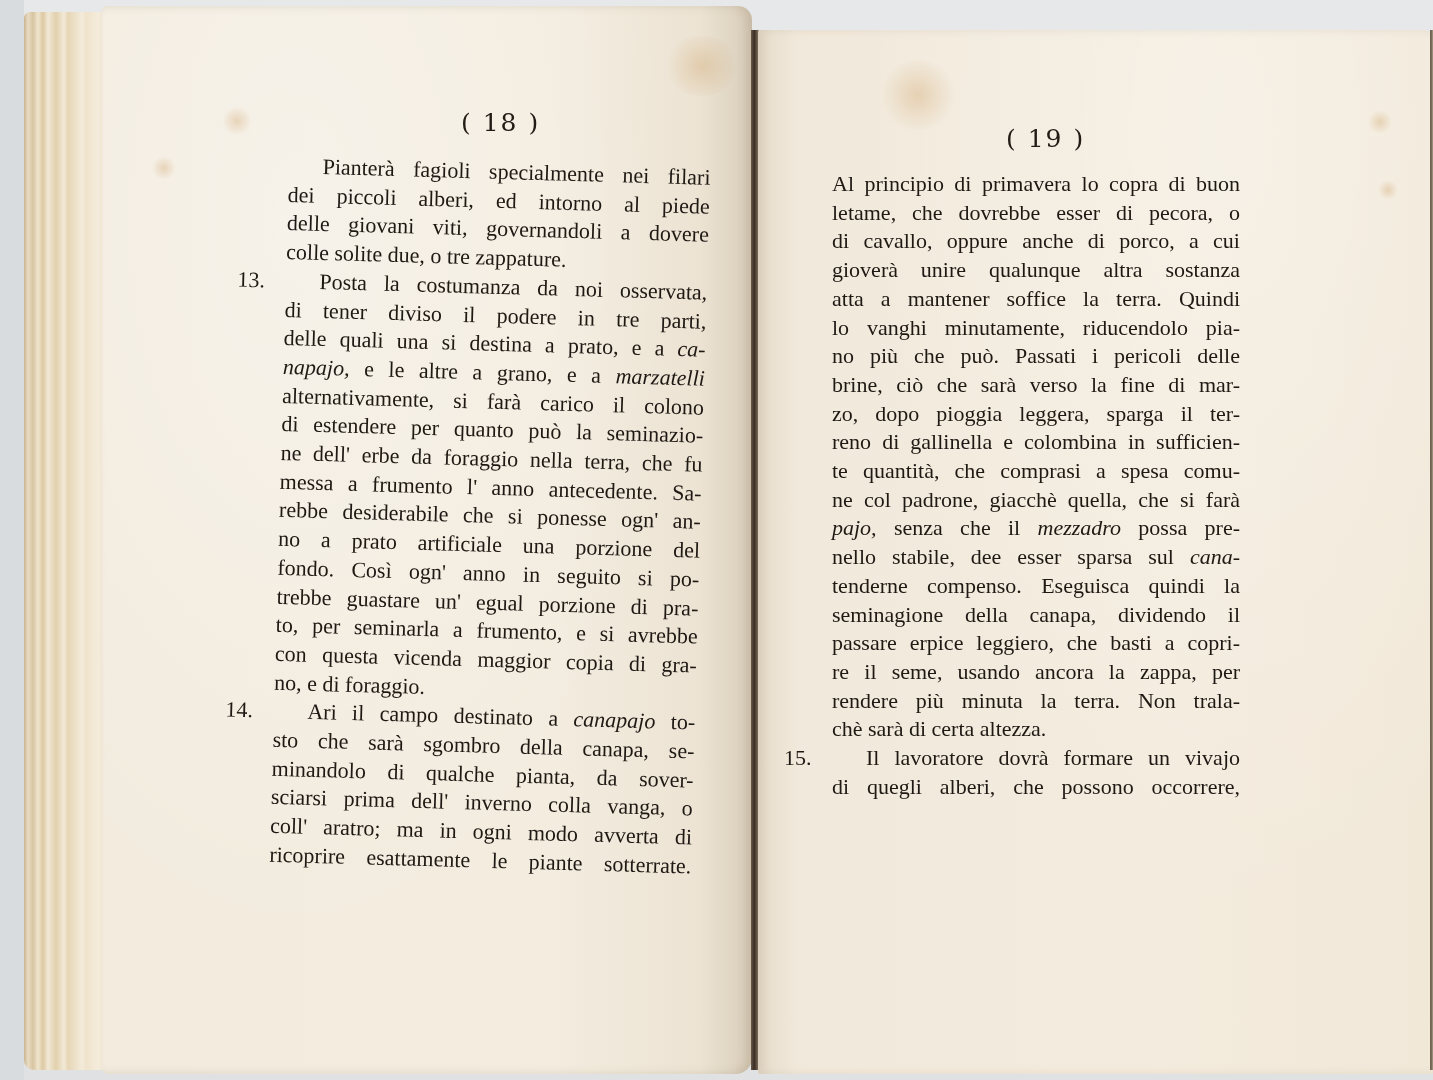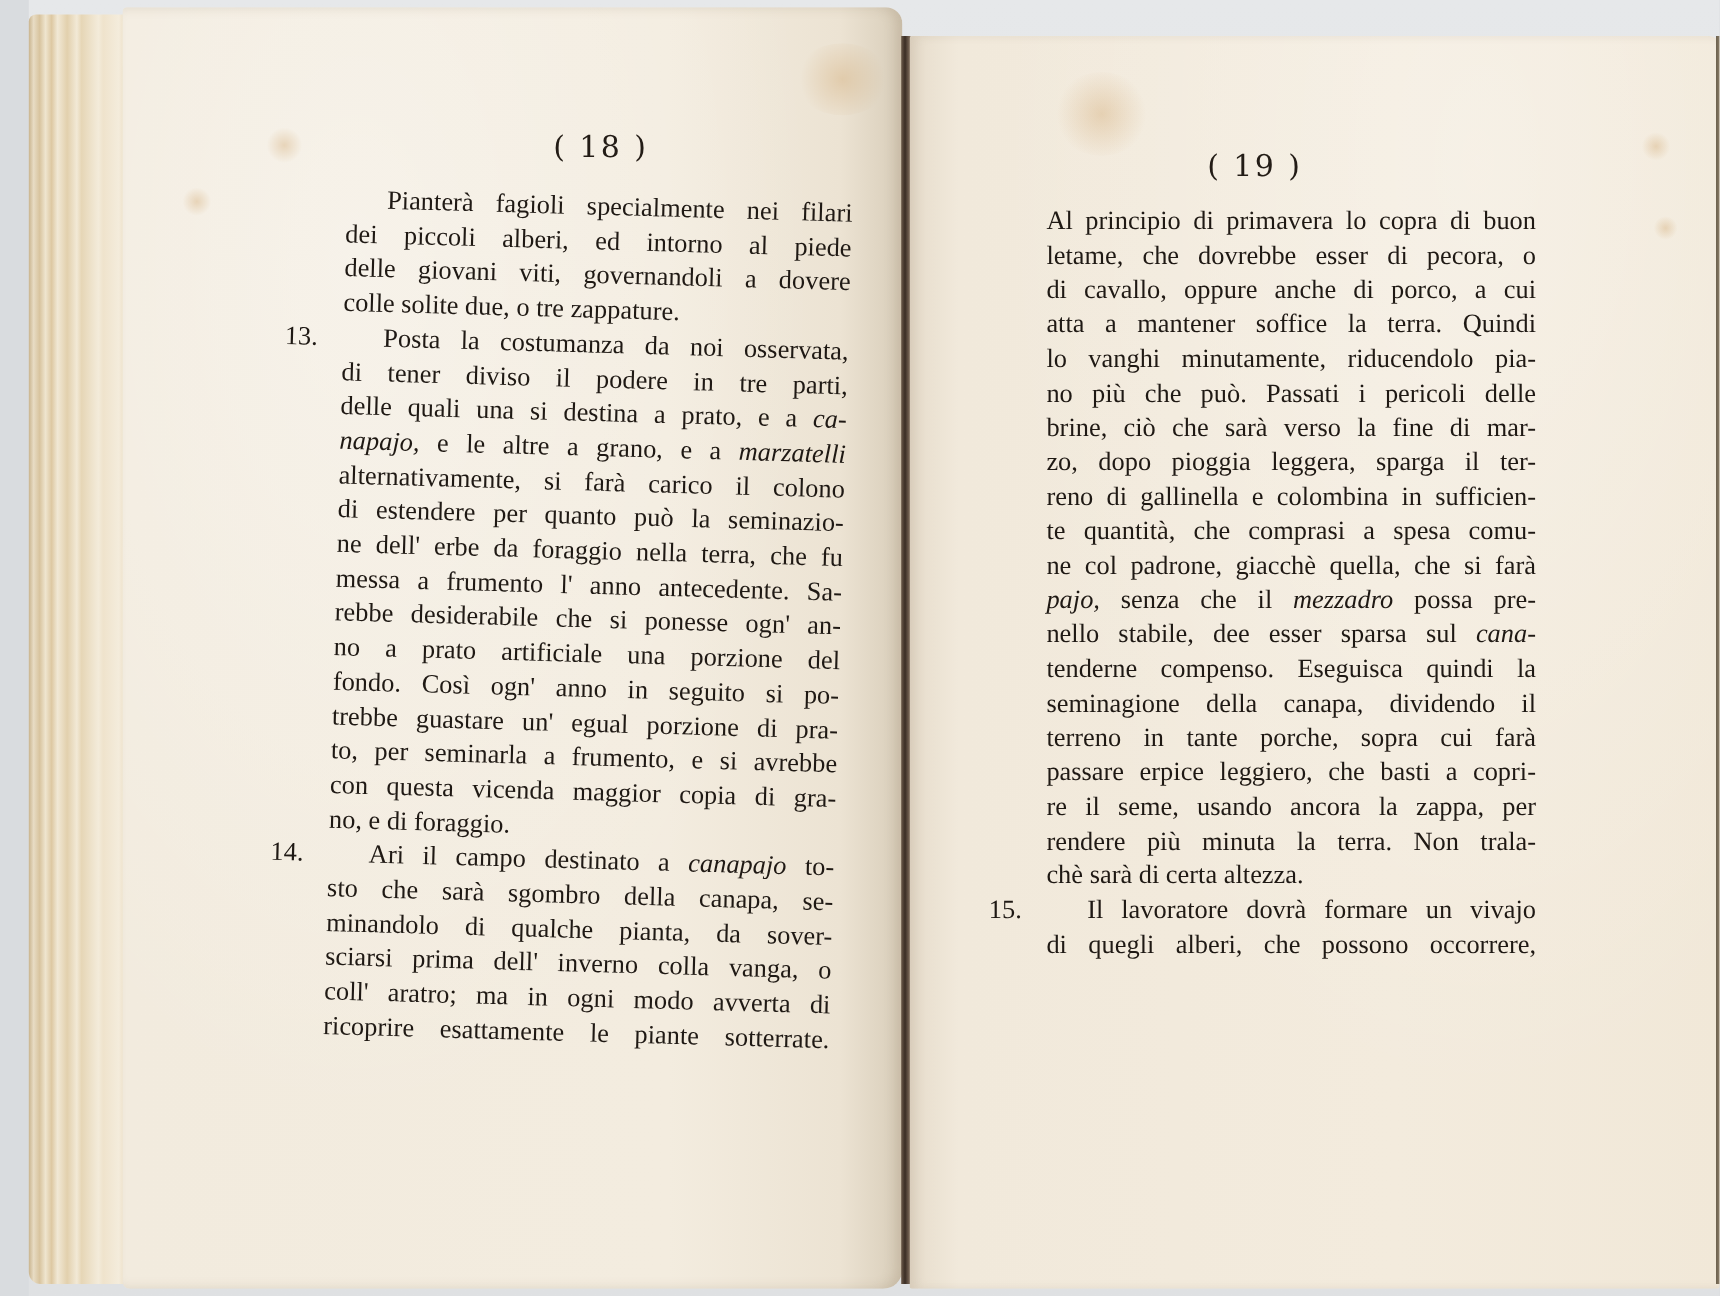--- a/index.html
+++ b/index.html
@@ -156,37 +156,37 @@
       <span class="line"><span>con questa vicenda maggior copia di gra-</span></span>
       <span class="line last"><span>no, e di foraggio.</span></span>
       <span class="line indent"><span class="para-num">14.</span><span>Ari il campo destinato a </span><span class="it">canapajo</span><span> to-</span></span>
       <span class="line"><span>sto che sarà sgombro della canapa, se-</span></span>
       <span class="line"><span>minandolo di qualche pianta, da sover-</span></span>
       <span class="line"><span>sciarsi prima dell' inverno colla vanga, o</span></span>
       <span class="line"><span>coll' aratro; ma in ogni modo avverta di</span></span>
       <span class="line"><span>ricoprire esattamente le piante sotterrate.</span></span>
     </div>
 
-  <div class="text-block" id="right-text" style="left:848px;top:170px;width:408px;">
+  <div class="text-block" id="right-text" style="left:808px;top:170px;width:408px;">
       <span class="line"><span>Al principio di primavera lo copra di buon</span></span>
       <span class="line"><span>letame, che dovrebbe esser di pecora, o</span></span>
       <span class="line"><span>di cavallo, oppure anche di porco, a cui</span></span>
+      <span class="line"><span>gioverà unire qualunque altra sostanza</span></span>
       <span class="line"><span>atta a mantener soffice la terra. Quindi</span></span>
       <span class="line"><span>lo vanghi minutamente, riducendolo pia-</span></span>
       <span class="line"><span>no più che può. Passati i pericoli delle</span></span>
       <span class="line"><span>brine, ciò che sarà verso la fine di mar-</span></span>
       <span class="line"><span>zo, dopo pioggia leggera, sparga il ter-</span></span>
       <span class="line"><span>reno di gallinella e colombina in sufficien-</span></span>
       <span class="line"><span>te quantità, che comprasi a spesa comu-</span></span>
       <span class="line"><span>ne col padrone, giacchè quella, che si farà</span></span>
       <span class="line"><span class="it">pajo,</span><span> senza che il </span><span class="it">mezzadro</span><span> possa pre-</span></span>
       <span class="line"><span>nello stabile, dee esser sparsa sul </span><span class="it">cana-</span></span>
       <span class="line"><span>tenderne compenso. Eseguisca quindi la</span></span>
       <span class="line"><span>seminagione della canapa, dividendo il</span></span>
-      <span class="line"><span>terreno in tante porche, sopra cui farà</span></span>
       <span class="line"><span>passare erpice leggiero, che basti a copri-</span></span>
       <span class="line"><span>re il seme, usando ancora la zappa, per</span></span>
       <span class="line"><span>rendere più minuta la terra. Non trala-</span></span>
       <span class="line last"><span>chè sarà di certa altezza.</span></span>
       <span class="line indent"><span class="para-num">15.</span><span>Il lavoratore dovrà formare un vivajo</span></span>
       <span class="line"><span>di quegli alberi, che possono occorrere,</span></span>
     </div>
 </div>
 
 </body></html>

